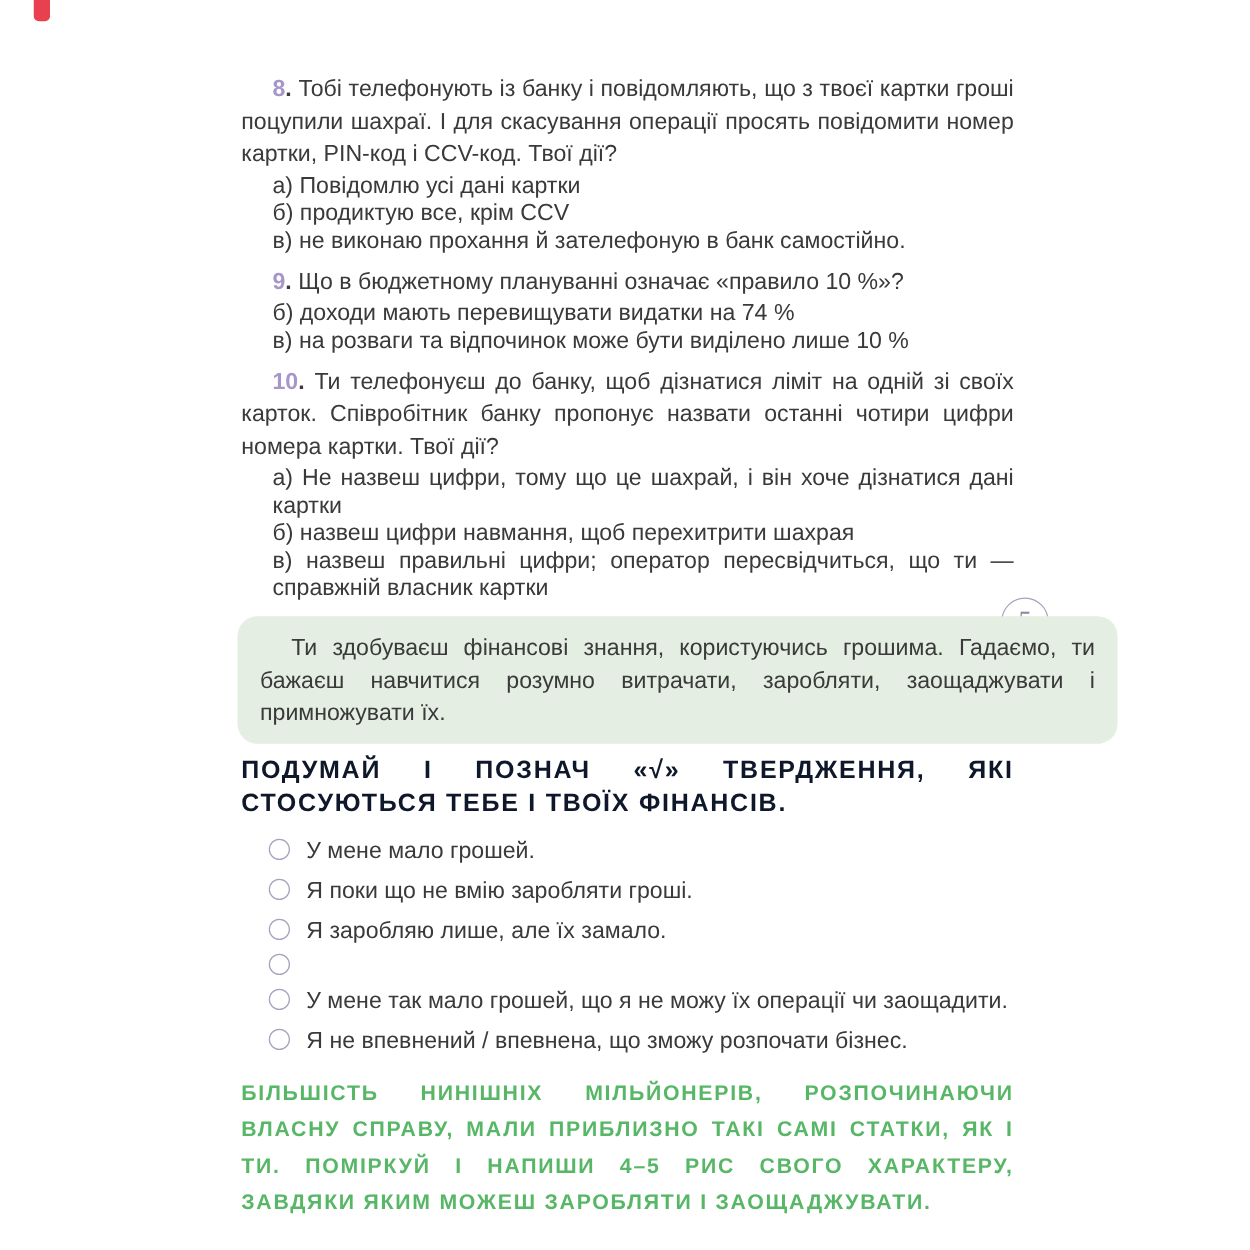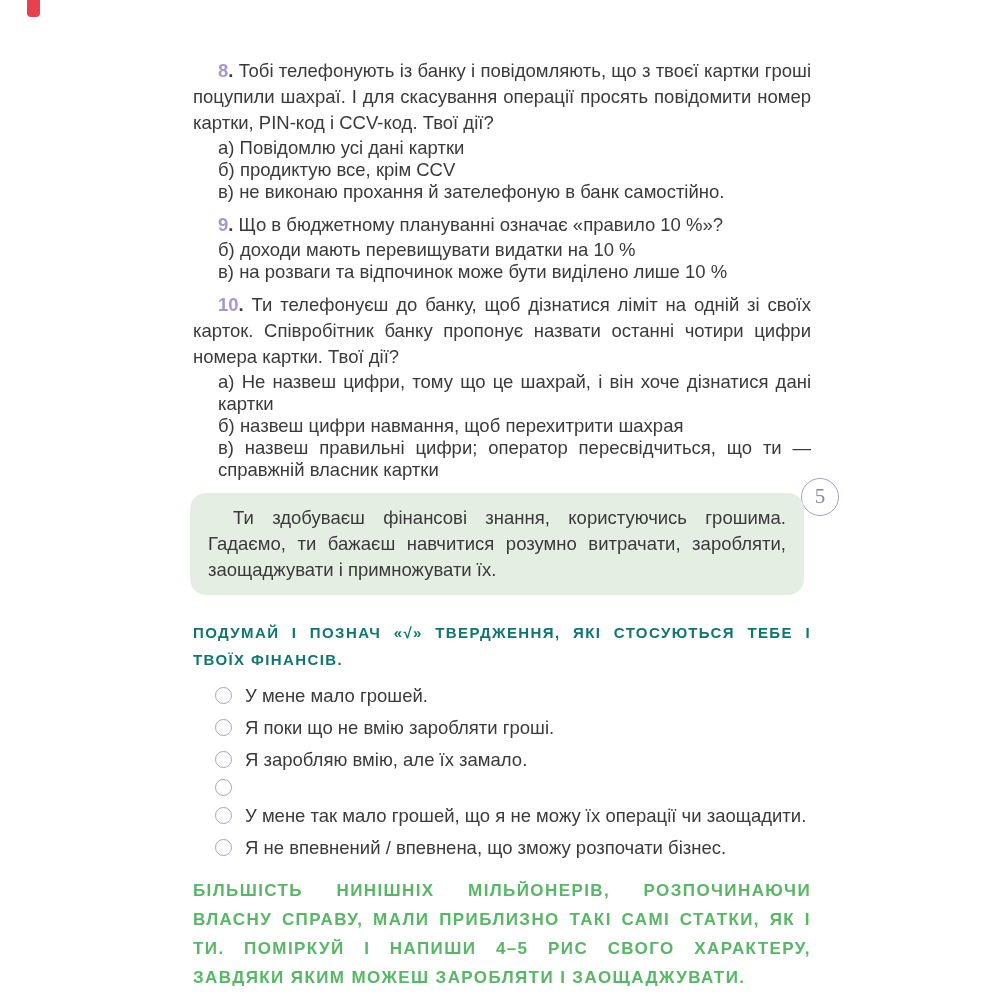--- a/index.html
+++ b/index.html
@@ -51,21 +51,21 @@
   .options { margin: 1px 0 0 0; }
   .option {
     font-size: 18.5px;
     line-height: 22px;
     padding-left: 25px;
     text-align: justify;
   }
   .info-box {
     margin-top: 12px;
     margin-left: -3px;
-    width: 614px;
+    width: 704px;
     box-sizing: border-box;
     background: #e4eee3;
     border-radius: 16px;
     padding: 12px 18px 12px 18px;
     font-size: 18.5px;
     line-height: 26px;
     text-align: justify;
     text-indent: 25px;
   }
   .page-badge {
@@ -78,24 +78,24 @@
     border-radius: 50%;
     box-sizing: border-box;
     background: #ffffff;
     color: #8d86a0;
     font-family: "Liberation Serif", serif;
     font-size: 21px;
     line-height: 35px;
     text-align: center;
   }
   .task-heading {
-    margin-top: 24px;
-    color: #0f766e;
+    margin-top: 8px;
+    color: #0f172a;
     font-weight: bold;
-    font-size: 15px;
+    font-size: 20px;
     line-height: 27px;
     letter-spacing: 1.4px;
     text-align: justify;
   }
   .checklist { margin-top: 10px; }
   .check-row {
     display: flex;
     align-items: center;
     margin-bottom: 7px;
     padding-left: 22px;
@@ -140,21 +140,21 @@
       <div class="options">
         <div class="option">а) Повідомлю усі дані картки</div>
         <div class="option">б) продиктую все, крім CCV</div>
         <div class="option">в) не виконаю прохання й зателефоную в банк самостійно.</div>
       </div>
     </div>
 
     <div class="q-gap">
       <p class="question"><span class="q-number"><span>9</span><span class="q-dot">.</span></span> <span>Що в бюджетному плануванні означає «правило 10 %»?</span></p>
       <div class="options">
-        <div class="option">б) доходи мають перевищувати видатки на 10 %</div>
+        <div class="option">б) доходи мають перевищувати видатки на 74 %</div>
         <div class="option">в) на розваги та відпочинок може бути виділено лише 10 %</div>
       </div>
     </div>
 
     <div class="q-gap">
       <p class="question"><span class="q-number"><span>10</span><span class="q-dot">.</span></span> <span>Ти телефонуєш до банку, щоб дізнатися ліміт на одній зі своїх карток. Співробітник банку пропонує назвати останні чотири цифри номера картки. Твої дії?</span></p>
       <div class="options">
         <div class="option">а) Не назвеш цифри, тому що це шахрай, і він хоче дізнатися дані картки</div>
         <div class="option">б) назвеш цифри навмання, щоб перехитрити шахрая</div>
         <div class="option">в) назвеш правильні цифри; оператор пересвідчиться, що ти — справжній власник картки</div>
@@ -169,21 +169,21 @@
       <div class="check-row">
         <span class="check-circle"></span>
         <span class="check-label">У мене мало грошей.</span>
       </div>
       <div class="check-row">
         <span class="check-circle"></span>
         <span class="check-label">Я поки що не вмію заробляти гроші.</span>
       </div>
       <div class="check-row">
         <span class="check-circle"></span>
-        <span class="check-label">Я заробляю вмію, але їх замало.</span>
+        <span class="check-label">Я заробляю лише, але їх замало.</span>
       </div>
       <div class="check-row">
         <span class="check-circle"></span>
       </div>
       <div class="check-row">
         <span class="check-circle"></span>
         <span class="check-label">У мене так мало грошей, що я не можу їх операції чи заощадити.</span>
       </div>
       <div class="check-row">
         <span class="check-circle"></span>

